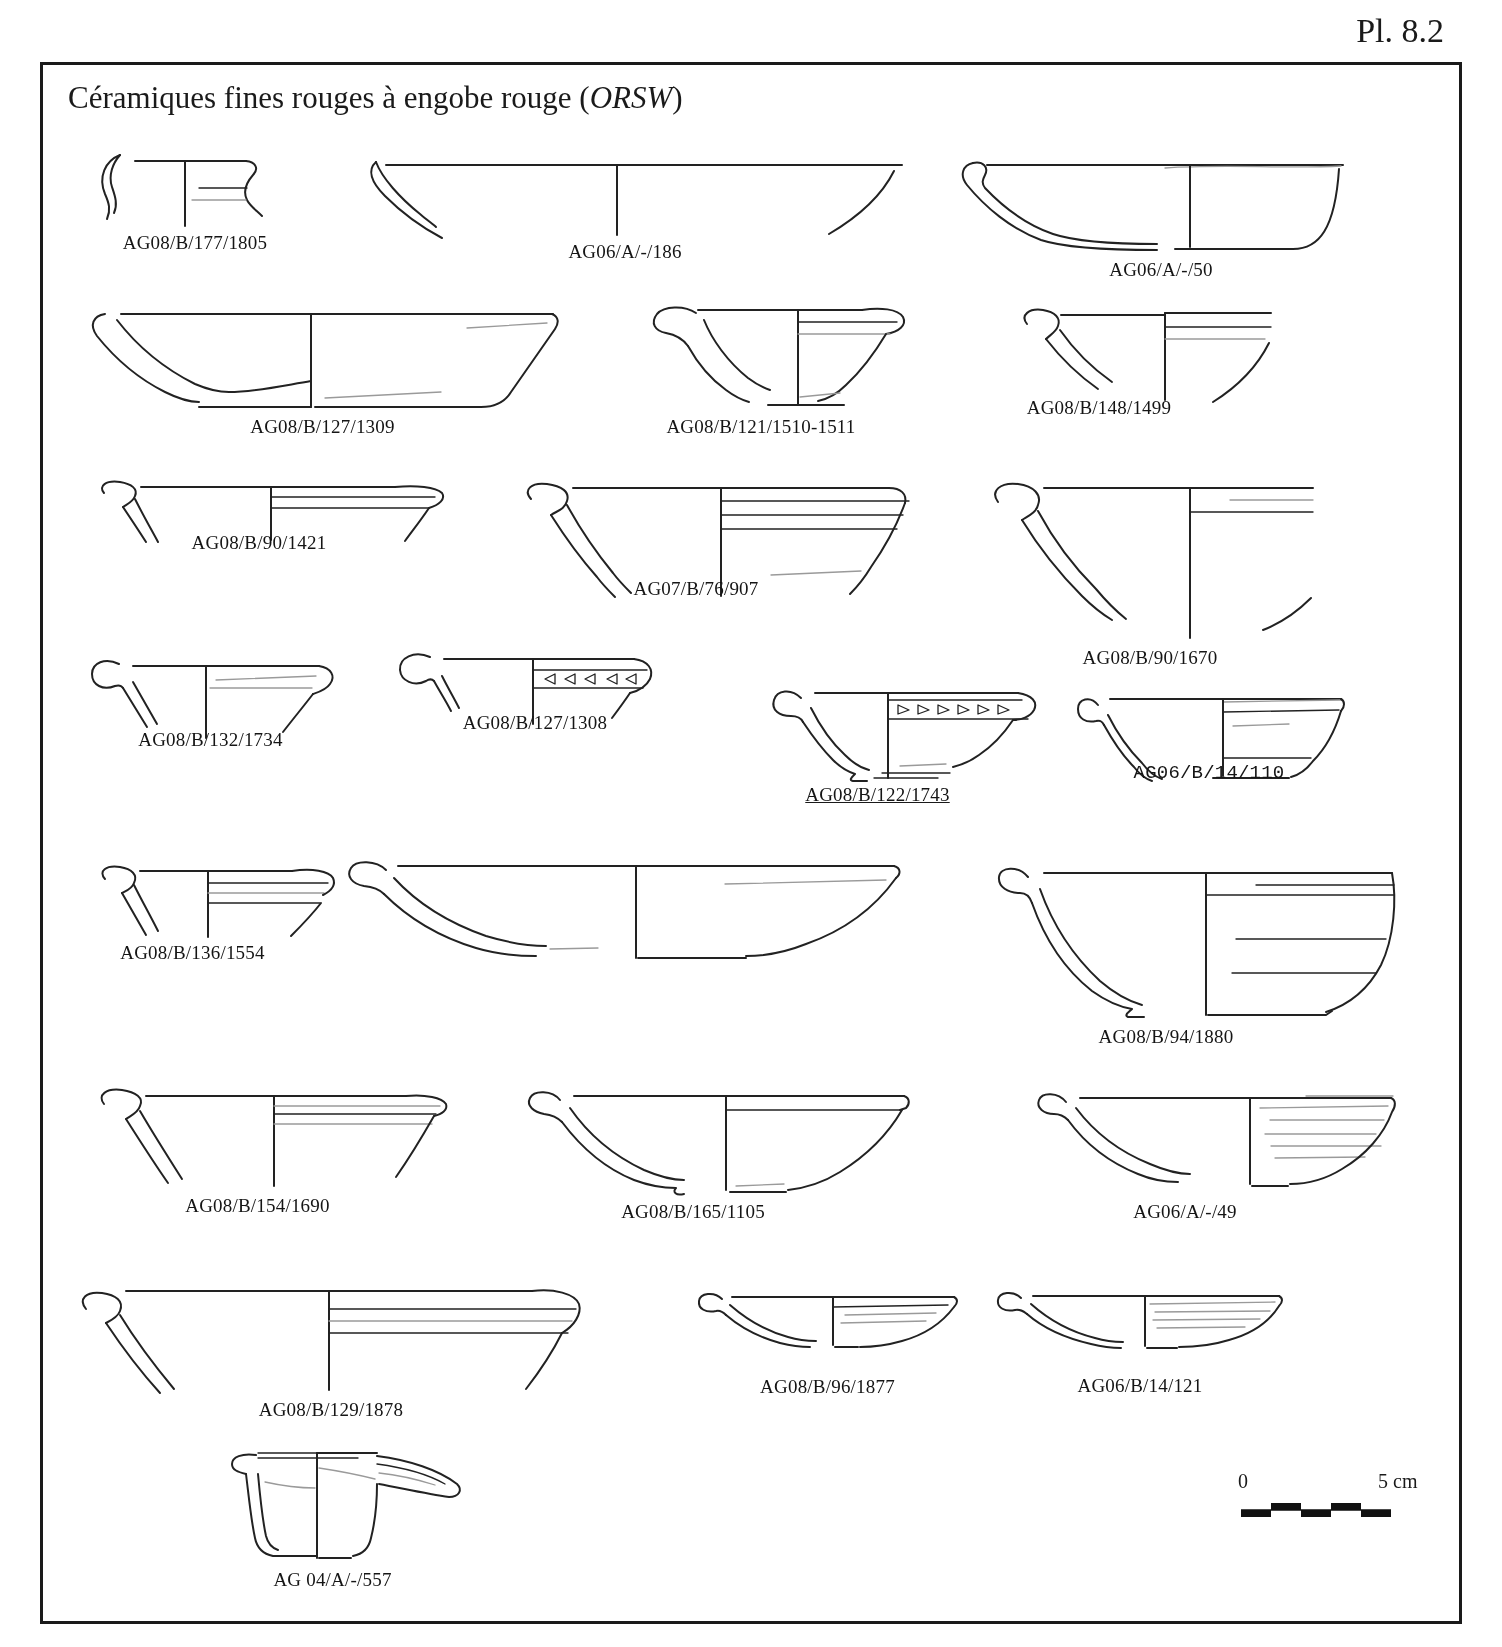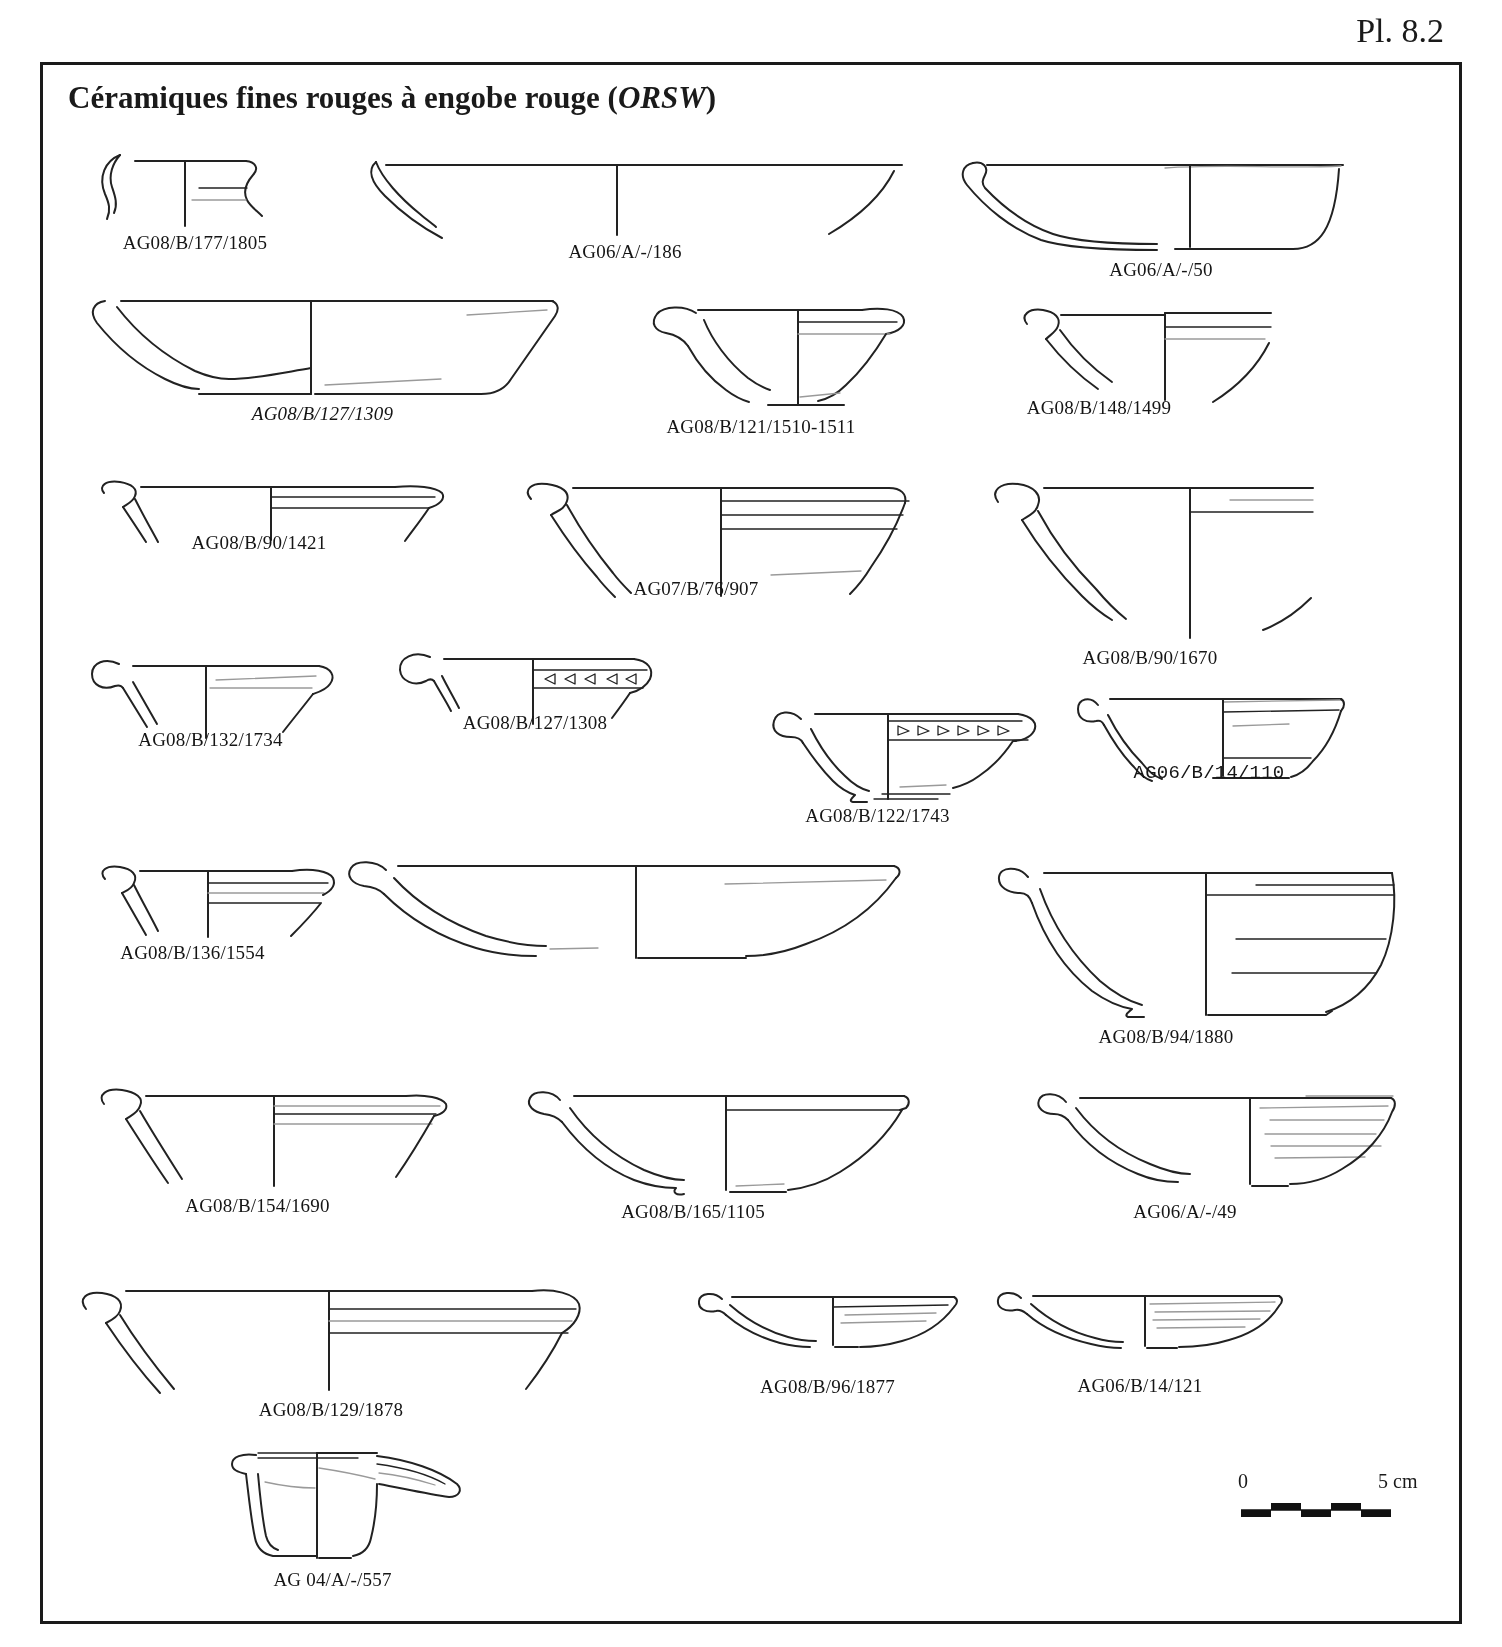--- a/index.html
+++ b/index.html
@@ -1,21 +1,21 @@
 <!DOCTYPE html>
 <html><head>
 <meta charset="utf-8">
 <style>
   html,body{margin:0;padding:0;background:#ffffff;}
   #page{position:relative;width:1502px;height:1647px;background:#fff;
         font-family:"Liberation Serif", serif;color:#1a1a1a;overflow:hidden;}
   #plate-number{position:absolute;top:12px;right:58px;font-size:34px;}
   #frame{position:absolute;left:40px;top:62px;width:1416px;height:1556px;
          border:3px solid #1a1a1a;}
-  #plate-title{position:absolute;left:68px;top:80px;font-size:31px;font-weight:bold;}
+  #plate-title{position:absolute;left:68px;top:80px;font-size:31px;}
   #plate-title .it{font-style:italic;}
   figure.sherd{position:absolute;margin:0;padding:0;}
   figure.sherd svg{display:block;overflow:visible;}
   figure.sherd figcaption{font-size:19px;text-align:center;margin-top:4px;
          letter-spacing:.2px;color:#151515;white-space:nowrap;}
   .s{stroke:#222;fill:none;stroke-width:2;stroke-linecap:round;stroke-linejoin:round;}
   .t{stroke-width:1.4;}
   .f{stroke:#9a9a9a;fill:none;stroke-width:1.3;stroke-linecap:round;}
   .tri{stroke:#222;fill:none;stroke-width:1.3;stroke-linejoin:round;}
   #scalebar{position:absolute;left:1205px;top:1468px;width:235px;height:62px;font-size:20px;}
@@ -63,21 +63,21 @@
       <path class="s" d="M48,8 C38,10 34,20 42,30 C60,52 86,74 116,85 C140,93 180,95 232,95"></path>
       <path class="s" d="M48,8 C58,6 64,12 60,20 C58,24 56,28 60,33 C78,52 102,70 128,79 C152,87 190,89 232,89"></path>
       <path class="s" d="M62,10 L418,10"></path>
         <path class="f" d="M240,13 C300,9 360,14 416,11"></path>
       <path class="s" d="M265,10 L265,92"></path>
       <path class="s" d="M250,94 L368,94 C394,94 410,74 414,14"></path>
     </svg>
     <figcaption style="transform:translateX(25px)">AG06/A/-/50</figcaption>
   </figure>
 
-  <figure class="sherd" style="left:85px;top:295px;width:475px;font-style:italic;">
+  <figure class="sherd" style="left:85px;top:308px;width:475px;">
     <svg width="475" height="104" viewBox="0 0 475 104">
       <path class="s" d="M20,6 C8,8 4,17 12,28 C28,48 52,70 80,84 C94,91 106,94 114,94"></path>
       <path class="s" d="M32,12 C52,38 78,60 110,76 C124,82 136,84 144,84 C170,84 196,78 226,73"></path>
       <path class="s" d="M114,99 L226,99"></path>
         <path class="s" d="M36,6 L468,6"></path>
       <path class="s" d="M226,6 L226,99"></path>
       <path class="s" d="M467,6 C474,9 474,15 470,21 L426,84 C420,94 410,99 396,99 L230,99"></path>
       <path class="f" d="M382,20 L462,15"></path>
         <path class="f" d="M240,90 L356,84"></path>
     </svg>
@@ -190,21 +190,21 @@
         <path class="tri" d="M180,24 L170,29 L180,34 Z"></path>
       <path class="tri" d="M200,24 L190,29 L200,34 Z"></path>
         <path class="tri" d="M222,24 L212,29 L222,34 Z"></path>
       <path class="tri" d="M241,24 L231,29 L241,34 Z"></path>
       <path class="s" d="M239,9 C253,11 259,19 255,29 C251,37 243,41 235,43"></path>
       <path class="s" d="M235,43 C229,52 223,60 217,68"></path>
     </svg>
     <figcaption>AG08/B/127/1308</figcaption>
   </figure>
 
-  <figure class="sherd" style="left:770px;top:706px;width:275px;">
+  <figure class="sherd" style="left:770px;top:685px;width:275px;text-decoration:underline;">
     <svg width="275" height="95" viewBox="0 0 275 95">
       <path class="s" d="M31,13 C21,3 7,5 4,15 C1,25 9,31 21,31 C27,31 31,33 33,37"></path>
       <path class="s" d="M33,37 C45,55 55,67 63,75 C71,83 79,87 85,89 C81,93 79,95 83,96 L97,96"></path>
       <path class="s" d="M41,23 C51,43 63,59 75,70 C83,78 91,83 99,85"></path>
       <path class="s" d="M45,8 L248,8"></path>
         <path class="s t" d="M118,15 L252,15"></path>
       <path class="s" d="M118,8 L118,93"></path>
         <path class="s t" d="M118,34 L258,34"></path>
       <path class="tri" d="M128,20 L139,25 L128,29 Z"></path>
         <path class="tri" d="M148,20 L159,25 L148,29 Z"></path>

